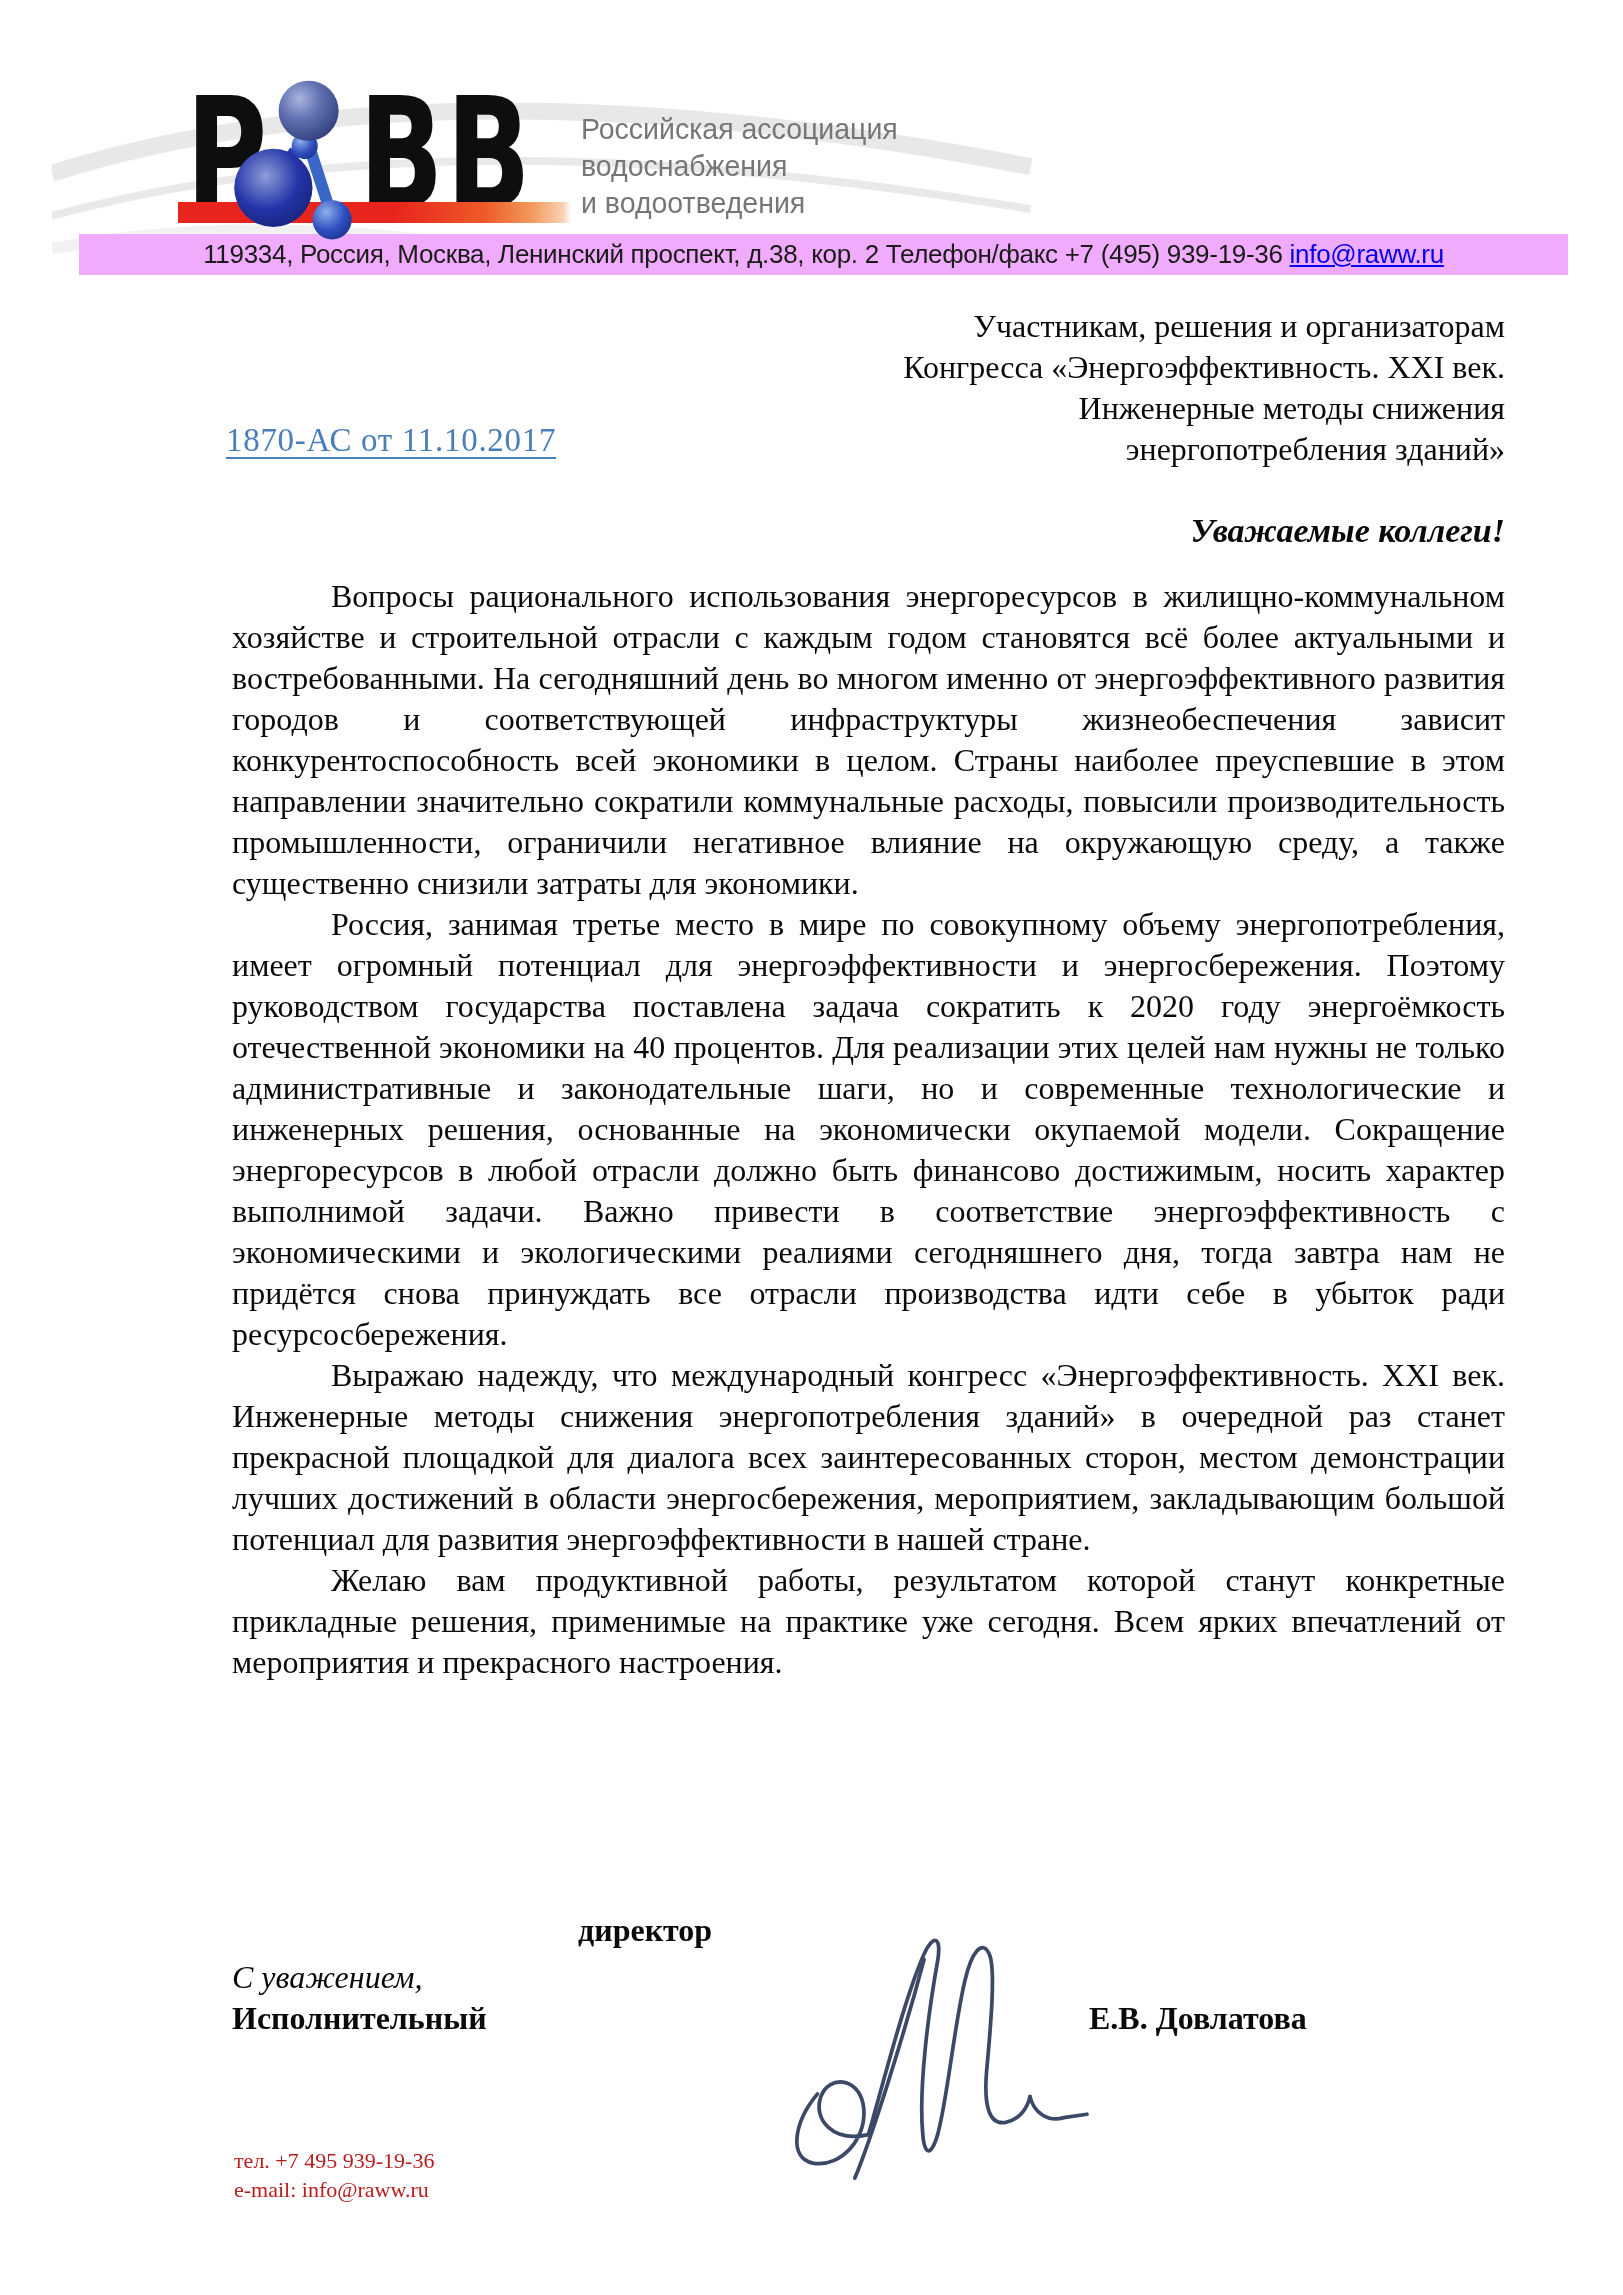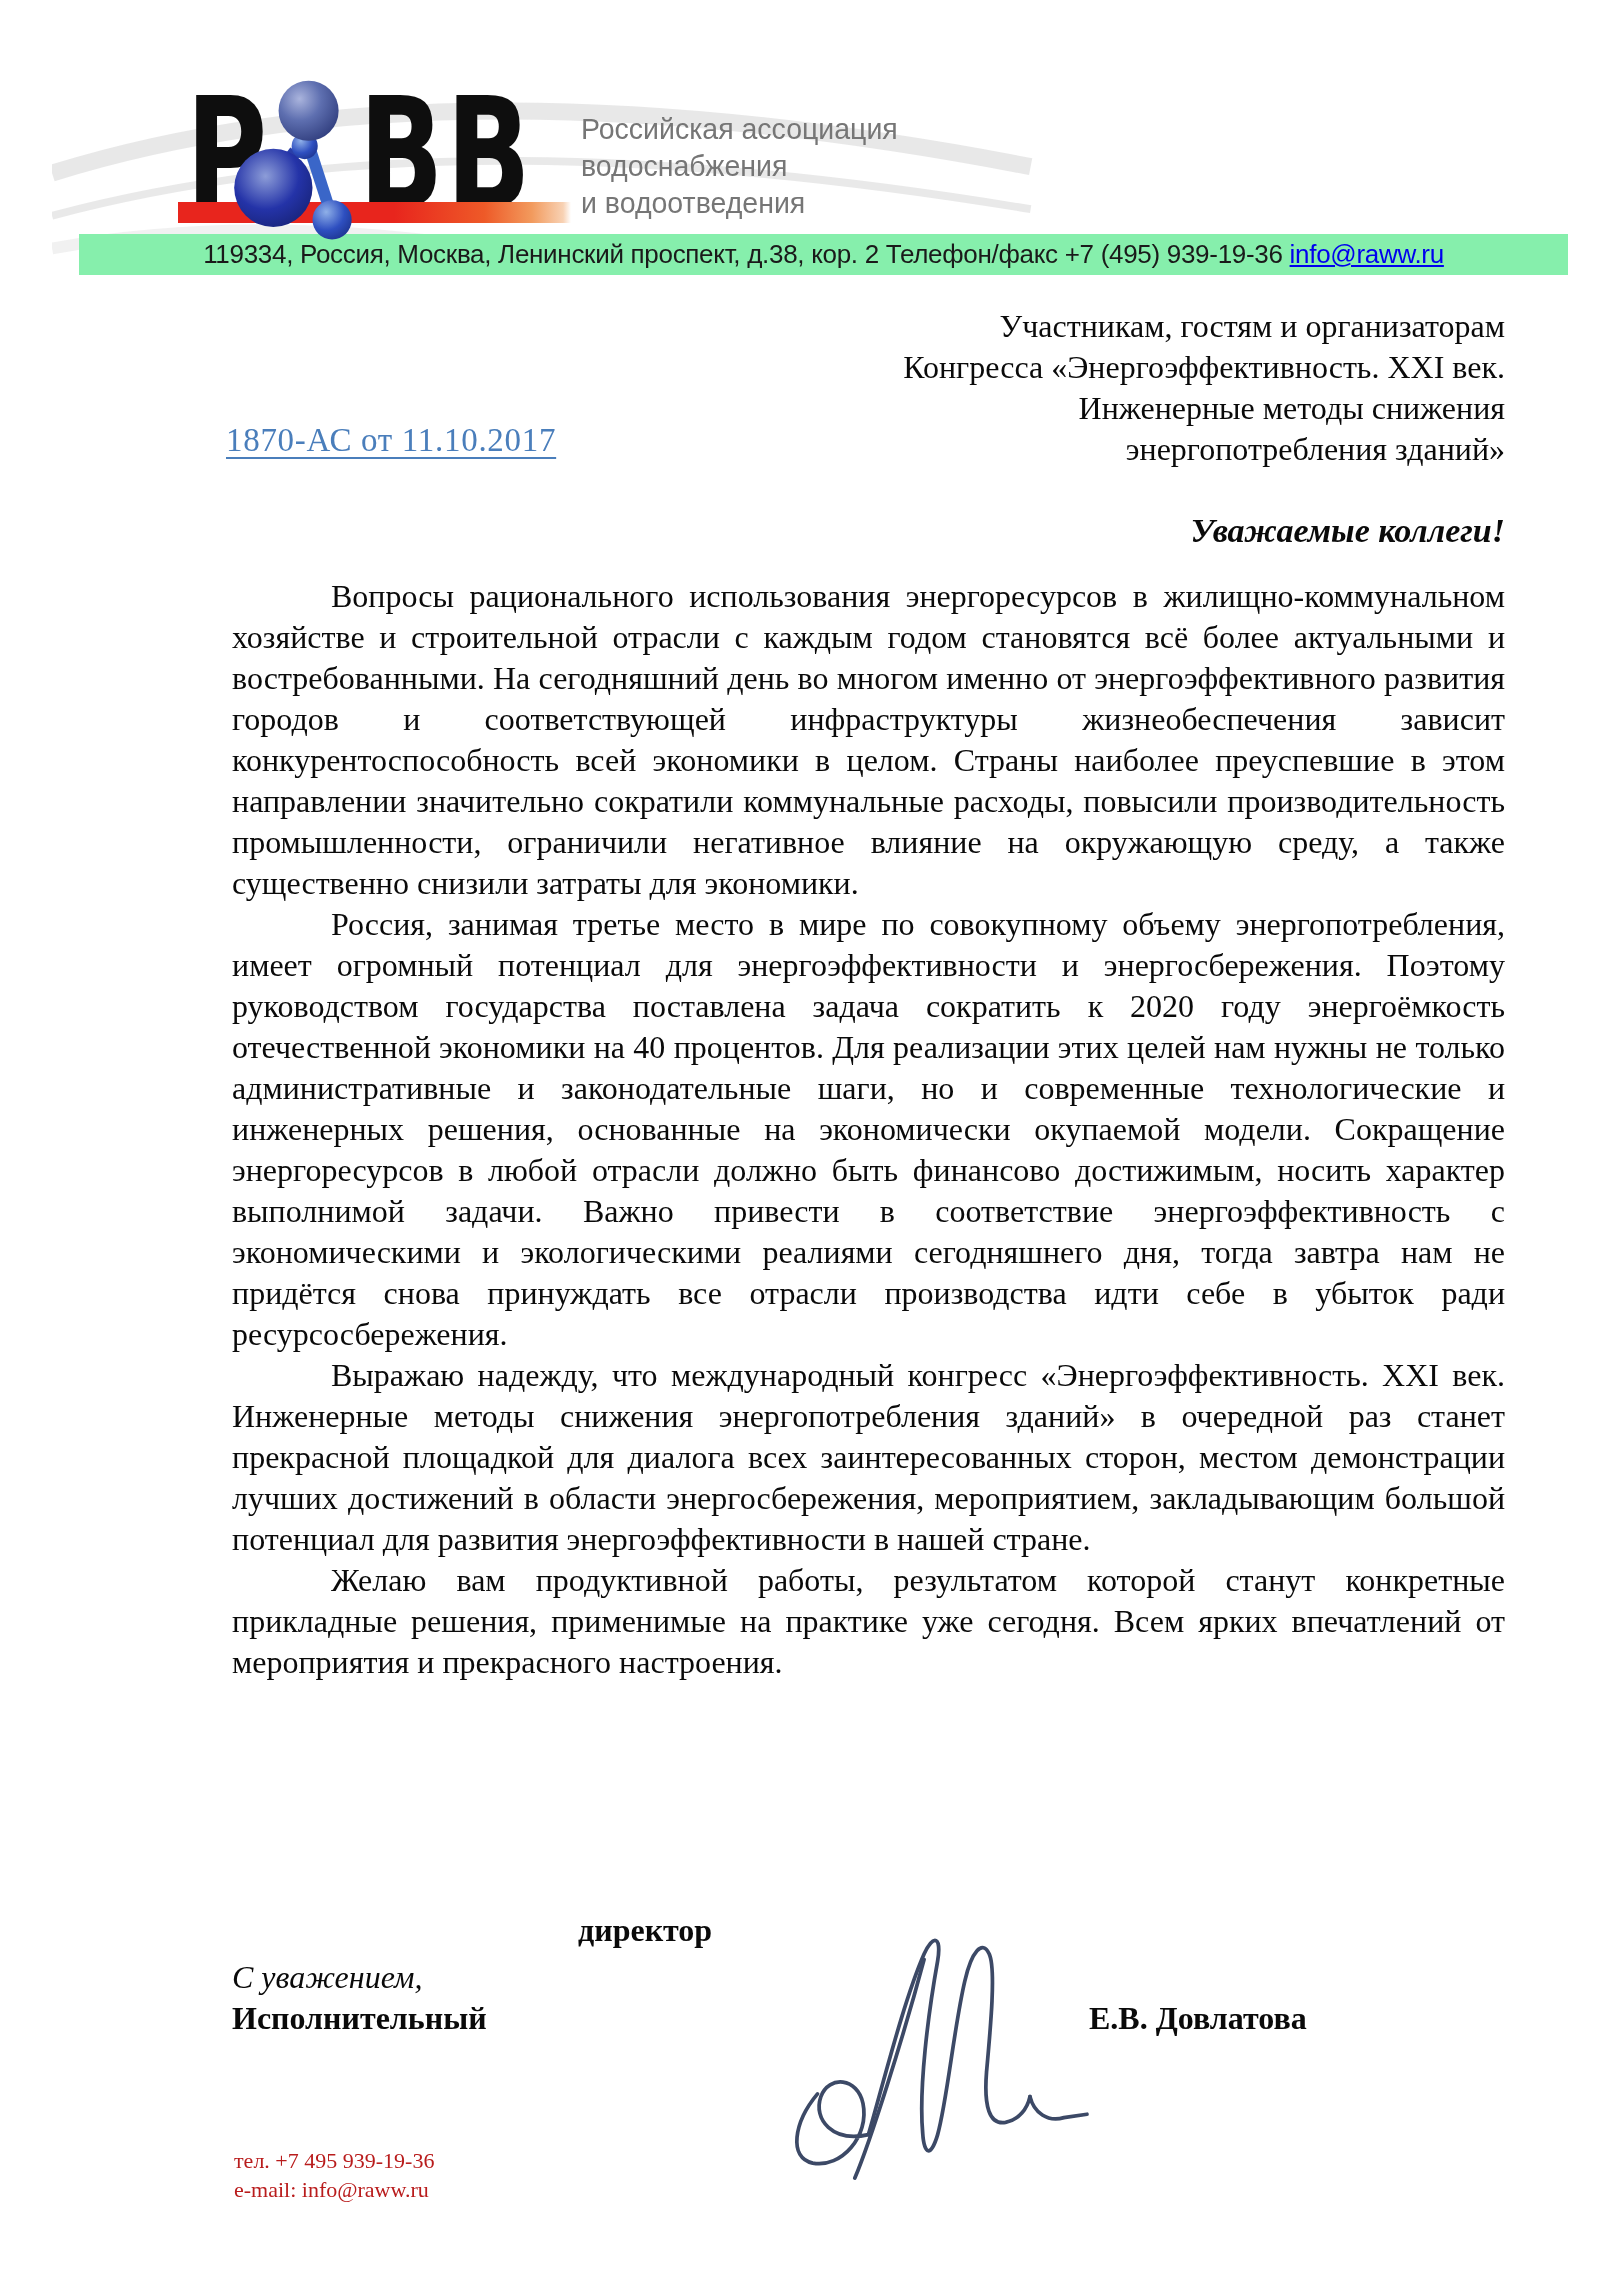--- a/index.html
+++ b/index.html
@@ -34,21 +34,21 @@
   .orgname{
     position:absolute;left:581px;top:110px;
     font-family:"Liberation Sans", sans-serif;
     font-size:30px;line-height:37px;
     color:#767676;
     transform:scaleX(0.95);transform-origin:left top;
   }
   
   .addrbar{
     position:absolute;left:79px;top:234px;width:1489px;height:41px;
-    background:#86efac;
+    background:#f0abfc;
     font-family:"Liberation Sans", sans-serif;
     font-size:26px;line-height:41px;
     text-align:center;
     color:#1a1a1a;
     letter-spacing:-0.3px;
     white-space:nowrap;
   }
   .addrbar a{color:#0000ee;text-decoration:underline;cursor:pointer;}
   
   .refnum{
@@ -143,21 +143,21 @@
     <div>и водоотведения</div>
   </div>
 
   <div class="addrbar">
     <span>119334, Россия, Москва, Ленинский проспект, д.38, кор. 2 Телефон/факс +7 (495) 939-19-36 </span><a href="#">info@raww.ru</a>
   </div>
 
   <div class="refnum">1870-АС от 11.10.2017</div>
 
   <div class="recipient">
-    <div>Участникам, гостям и организаторам</div>
+    <div>Участникам, решения и организаторам</div>
     <div>Конгресса «Энергоэффективность. XXI век.</div>
     <div>Инженерные методы снижения</div>
     <div>энергопотребления зданий»</div>
   </div>
 
   <div class="salutation">Уважаемые коллеги!</div>
 
   <div class="body-text">
     <p>Вопросы рационального использования энергоресурсов в жилищно-коммунальном хозяйстве и строительной отрасли с каждым годом становятся всё более актуальными и востребованными. На сегодняшний день во многом именно от энергоэффективного развития городов и соответствующей инфраструктуры жизнеобеспечения зависит конкурентоспособность всей экономики в целом. Страны наиболее преуспевшие в этом направлении значительно сократили коммунальные расходы, повысили производительность промышленности, ограничили негативное влияние на окружающую среду, а также существенно снизили затраты для экономики.</p>
     <p>Россия, занимая третье место в мире по совокупному объему энергопотребления, имеет огромный потенциал для энергоэффективности и энергосбережения. Поэтому руководством государства поставлена задача сократить к 2020 году энергоёмкость отечественной экономики на 40 процентов. Для реализации этих целей нам нужны не только административные и законодательные шаги, но и современные технологические и инженерных решения, основанные на экономически окупаемой модели. Сокращение энергоресурсов в любой отрасли должно быть финансово достижимым, носить характер выполнимой задачи. Важно привести в соответствие энергоэффективность с экономическими и экологическими реалиями сегодняшнего дня, тогда завтра нам не придётся снова принуждать все отрасли производства идти себе в убыток ради ресурсосбережения.</p>

